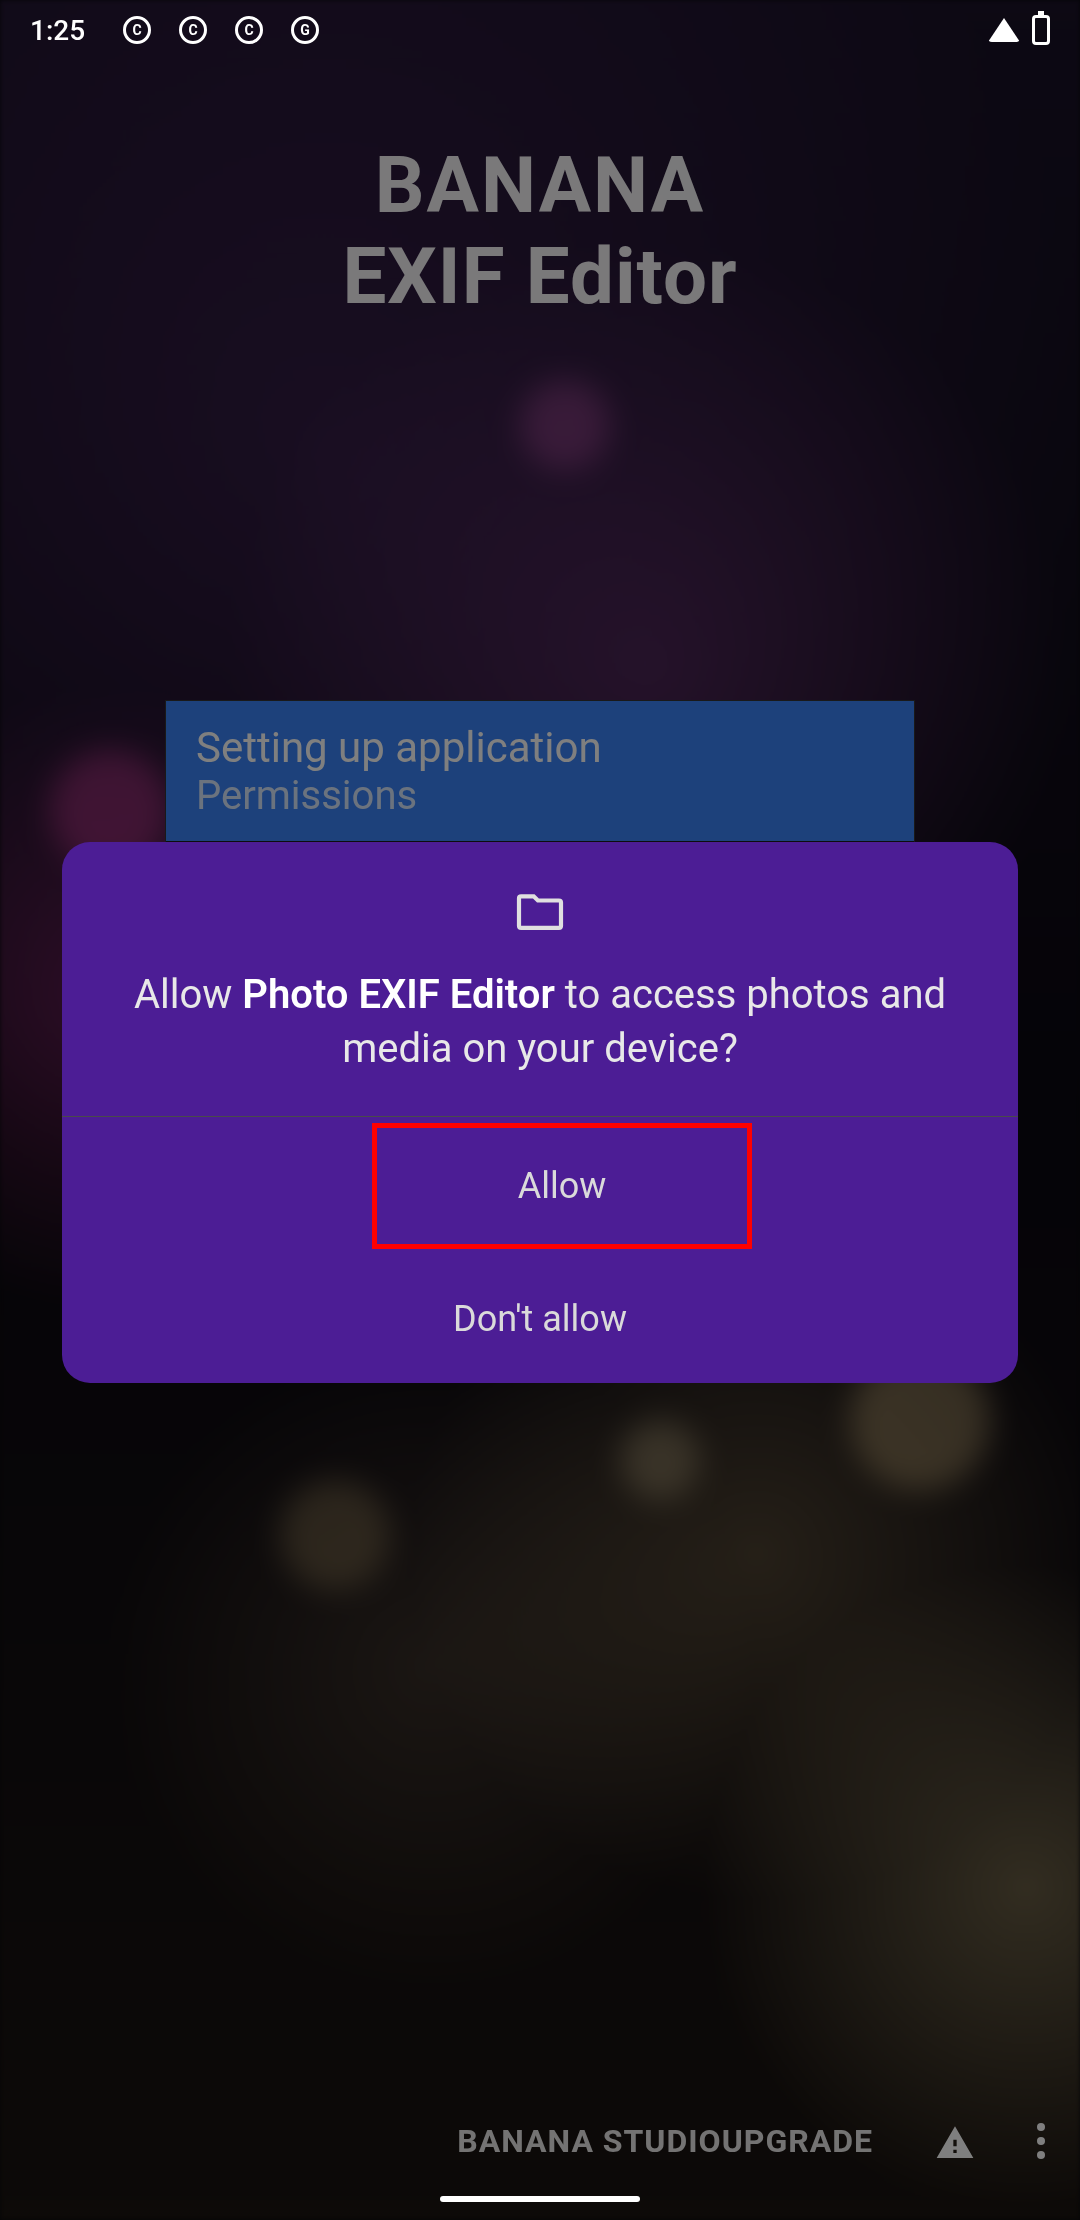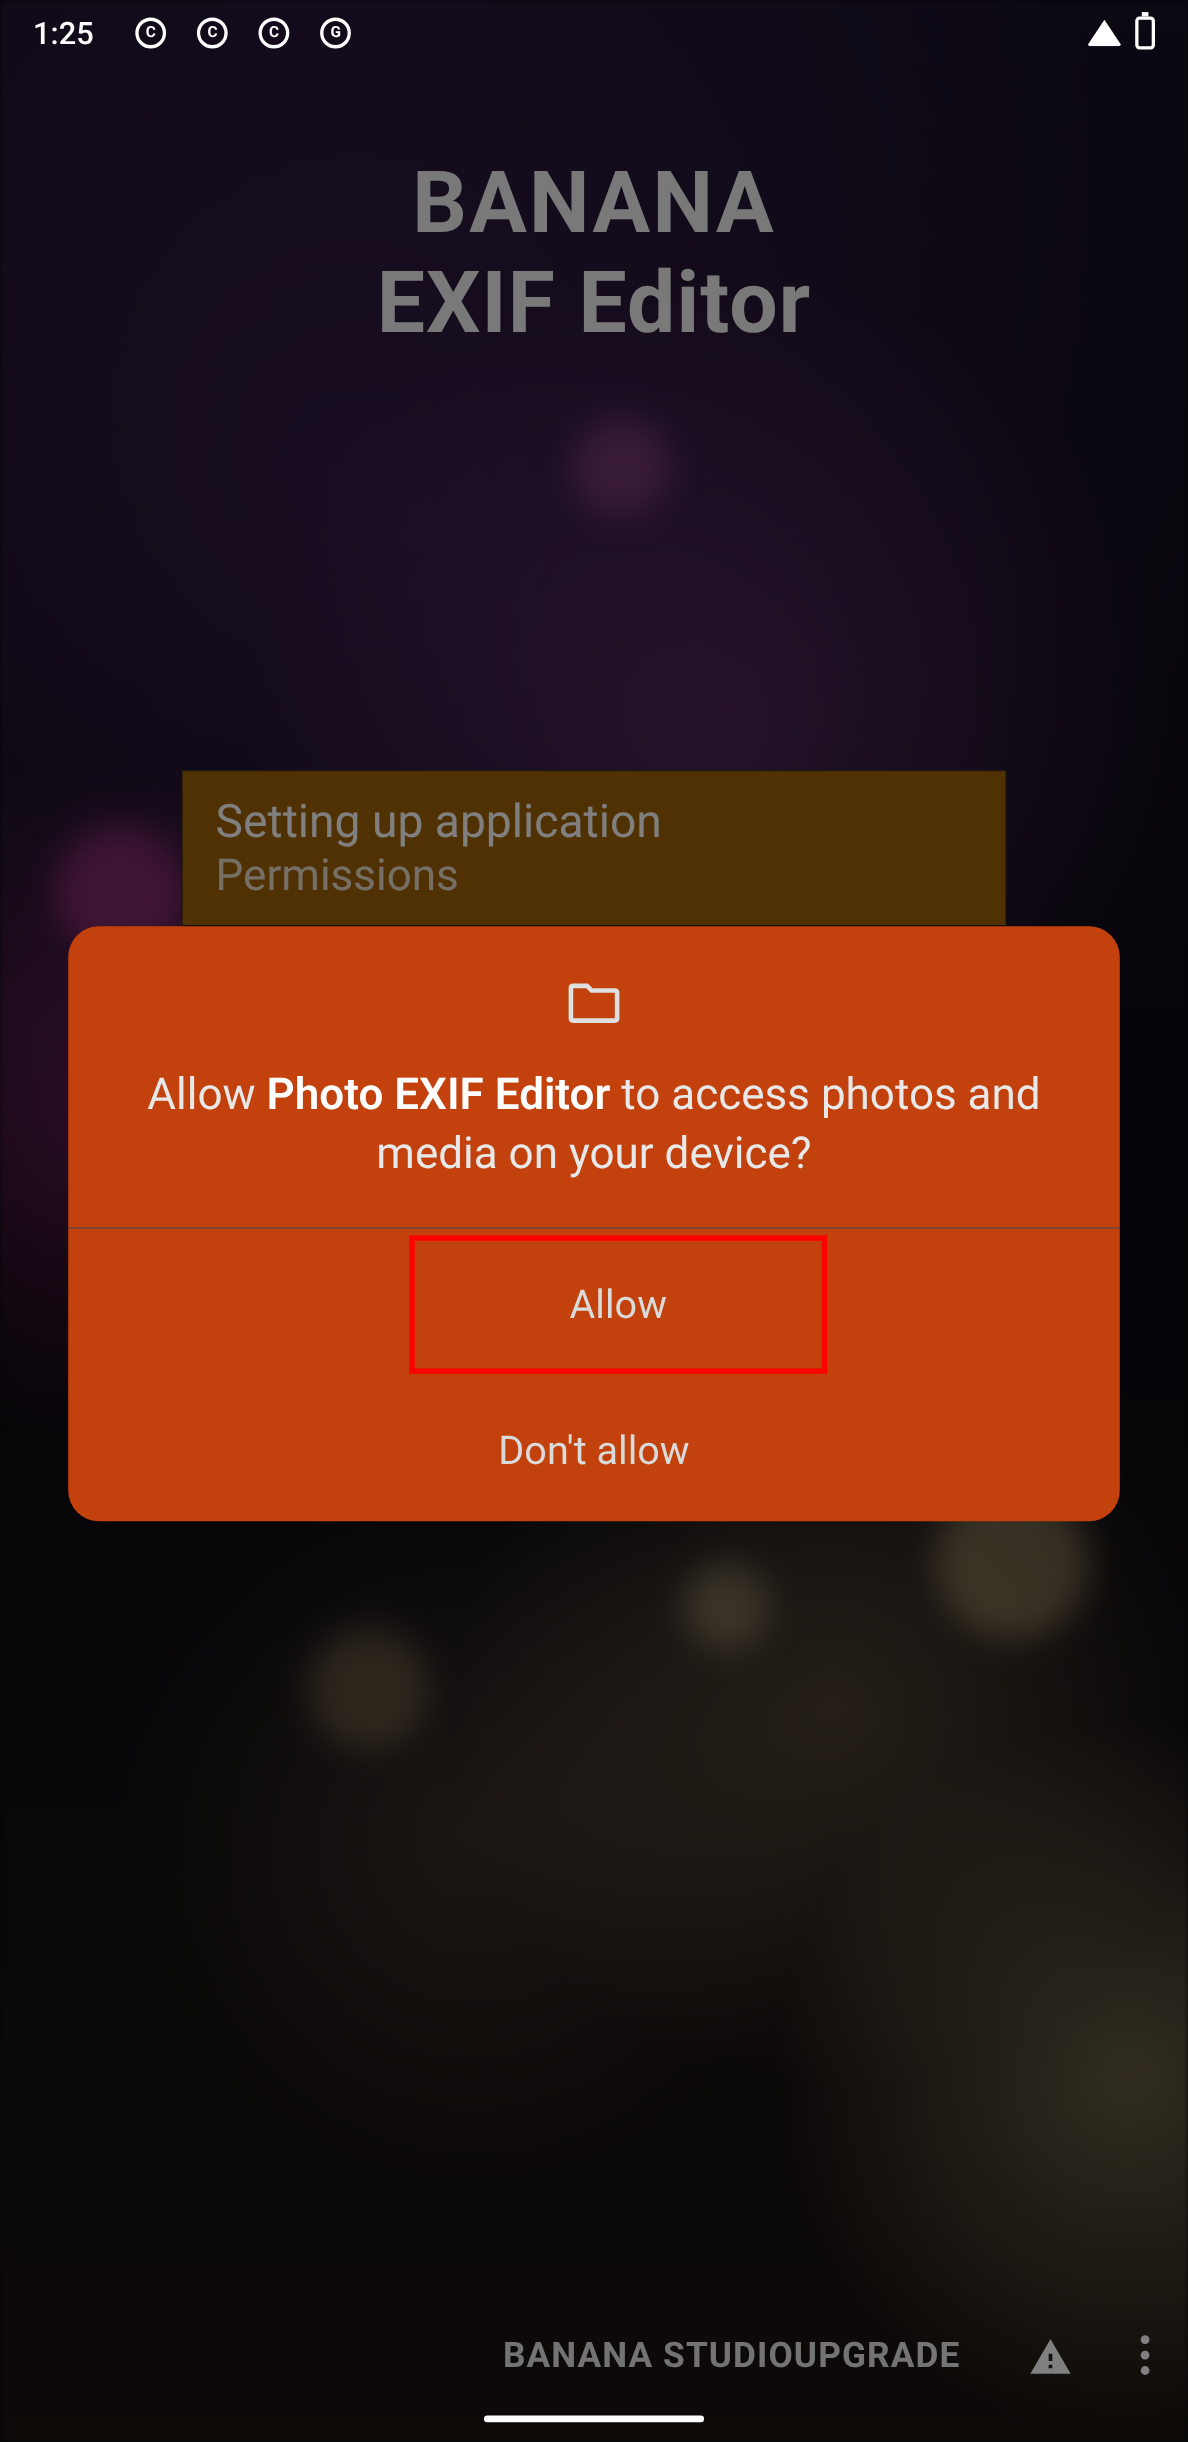--- a/index.html
+++ b/index.html
@@ -155,21 +155,21 @@
       position: absolute;
       top: 700px;
       left: 165px;
       width: 750px;
       background: #1a1a1a;
       z-index: 6;
       border: 1px solid #333;
     }
     
     .setup-header {
-      background: #a16207;
+      background: #3b82f6;
       padding: 22px 30px;
     }
     
     .setup-header-title {
       color: #fff;
       font-size: 42px;
       font-weight: 400;
     }
     
     .setup-header-sub {
@@ -242,21 +242,21 @@
       background: #fff;
       border-radius: 50%;
     }
     
     
     .dialog {
       position: absolute;
       top: 842px;
       left: 62px;
       width: 956px;
-      background: #c2410c;
+      background: #4c1d95;
       border-radius: 28px;
       z-index: 20;
       overflow: hidden;
     }
     
     .dialog-header {
       padding: 48px 40px 40px;
       text-align: center;
     }
     

